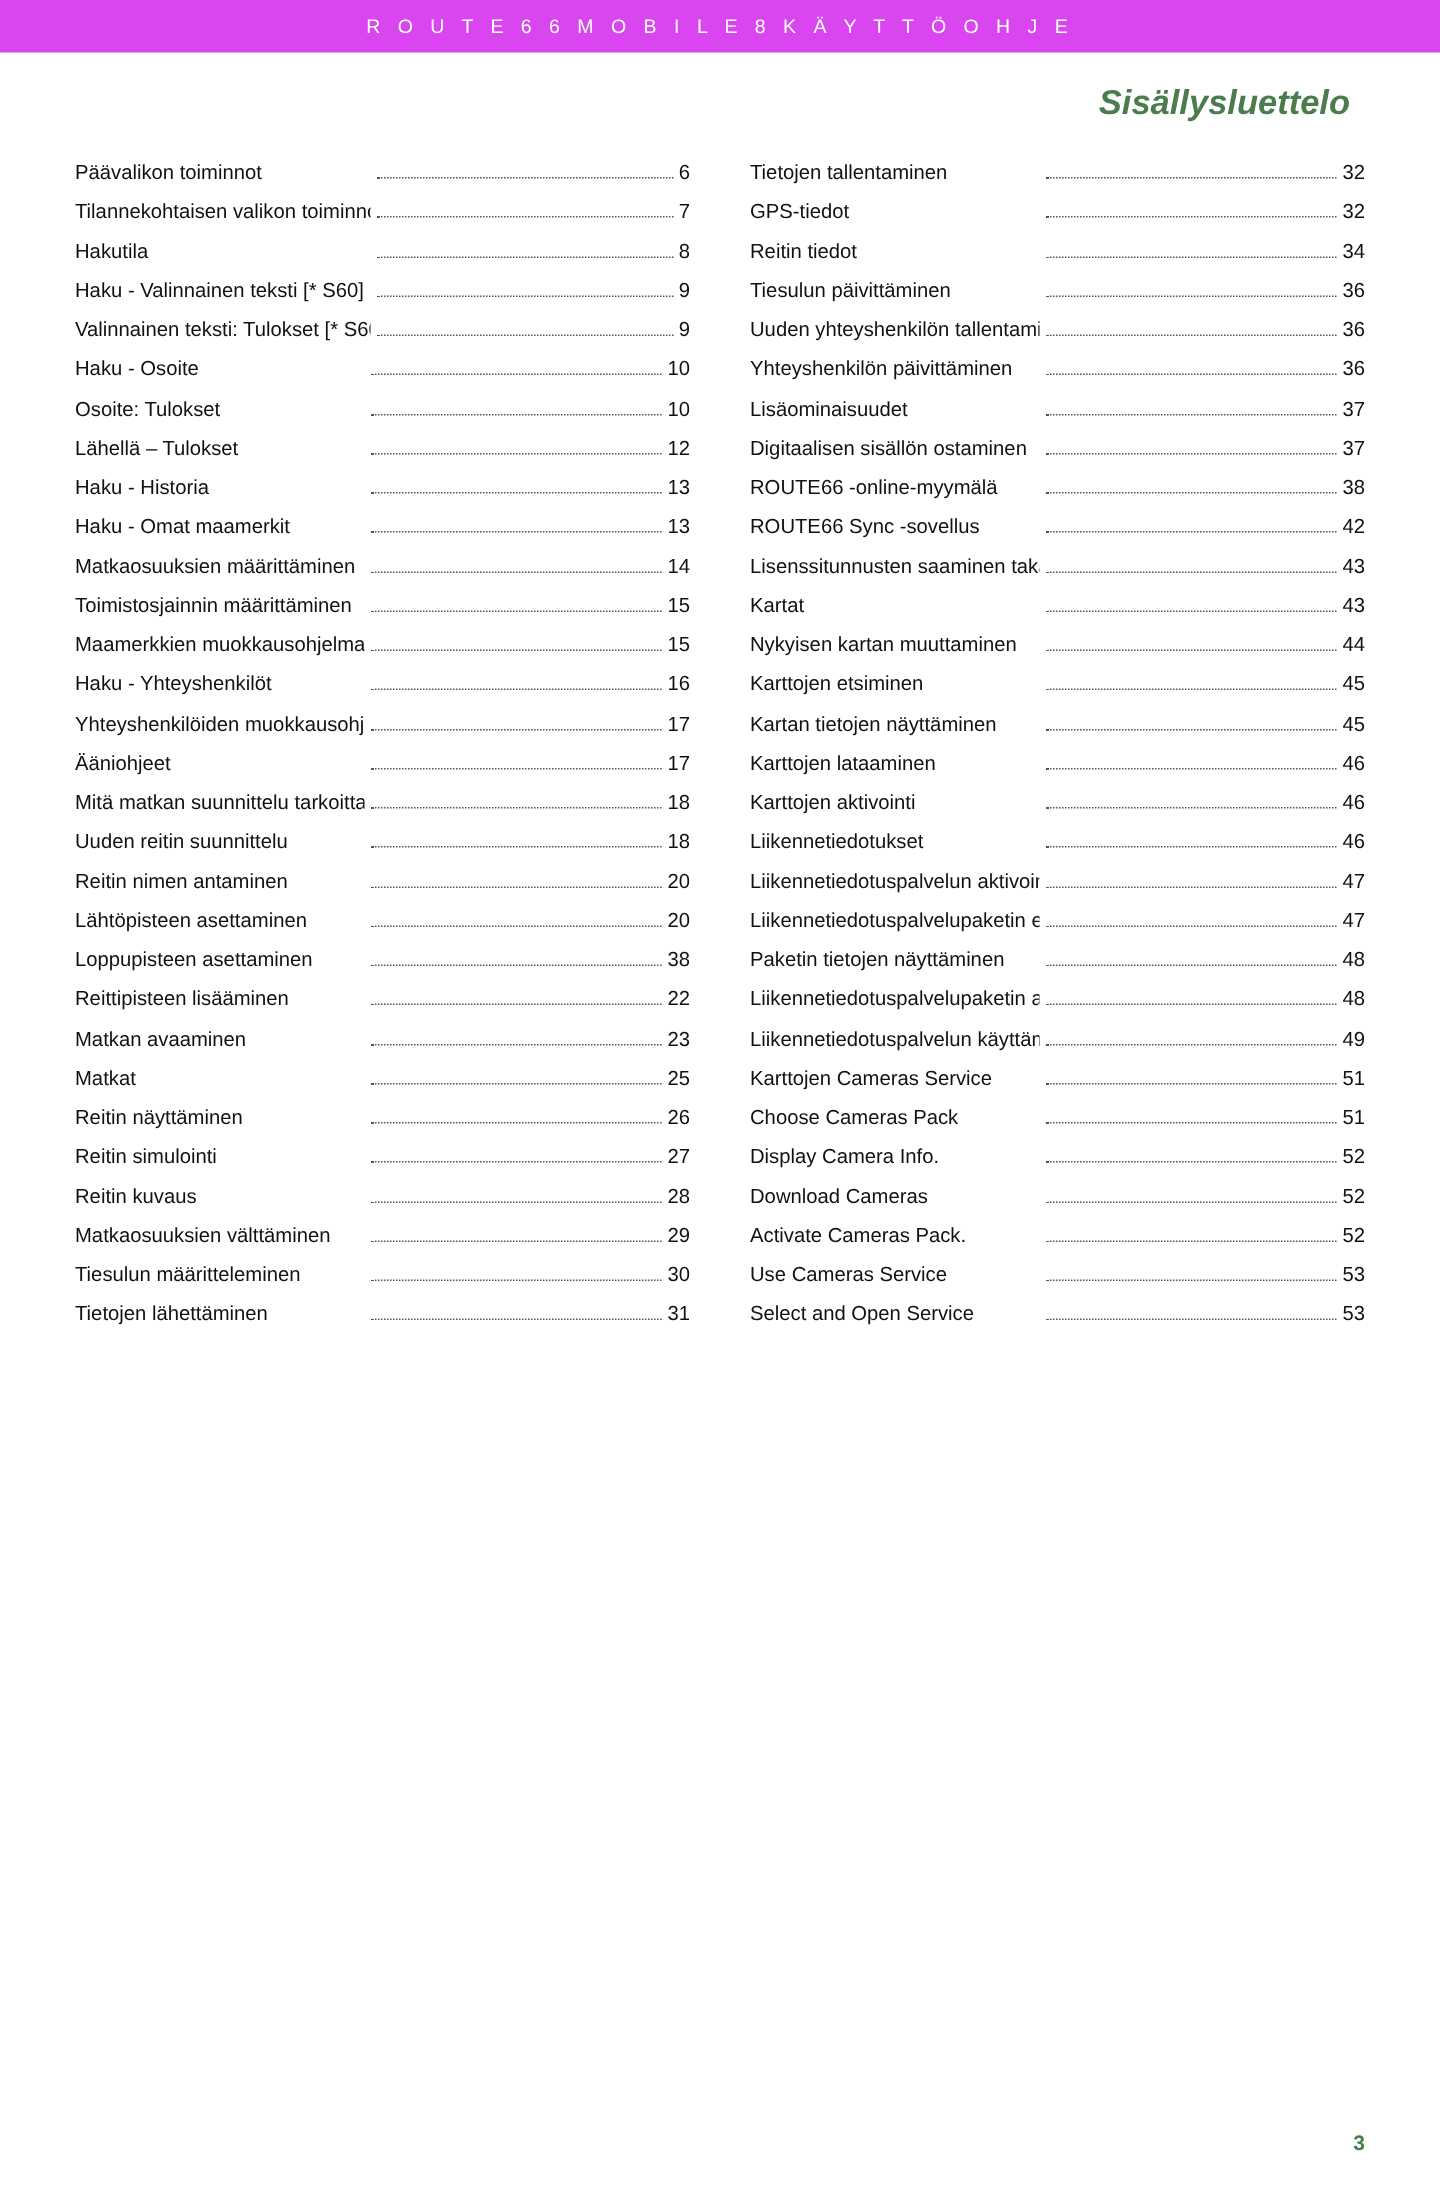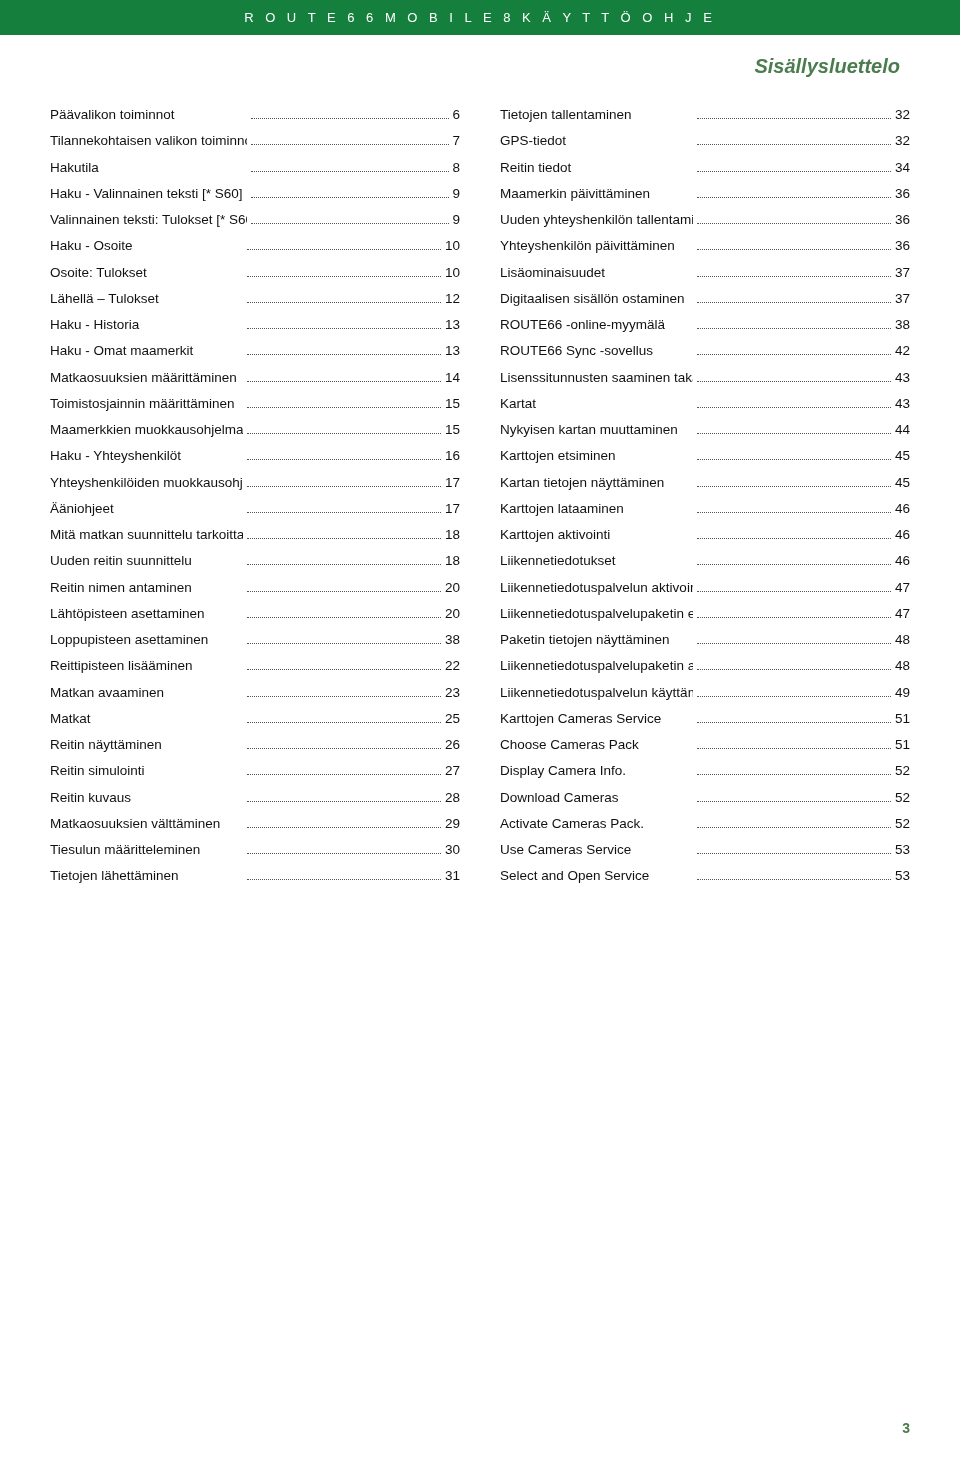--- a/index.html
+++ b/index.html
@@ -6,21 +6,21 @@
     body {
       width: 960px;
       min-height: 1466px;
       background: #ffffff;
       font-family: Arial, Helvetica, sans-serif;
       position: relative;
     }
 
     
     .header-bar {
-      background: #15803d;
+      background: #d946ef;
       width: 100%;
       padding: 10px 0;
       display: flex;
       justify-content: center;
       align-items: center;
     }
     .header-title {
       color: #ffffff;
       font-size: 13px;
       letter-spacing: 4px;
@@ -29,21 +29,21 @@
     }
 
     
     .page-title-area {
       position: absolute;
       top: 55px;
       right: 60px;
     }
     .page-title-text {
       color: #4a7c4e;
-      font-size: 20px;
+      font-size: 23px;
       font-weight: bold;
       font-style: italic;
     }
 
     
     .main-content {
       display: flex;
       flex-direction: row;
       padding: 60px 50px 60px 50px;
       gap: 40px;
@@ -268,21 +268,21 @@
         <span class="toc-label">GPS-tiedot</span>
         <span class="toc-dots"></span>
         <span class="toc-page">32</span>
       </div>
       <div class="toc-entry">
         <span class="toc-label">Reitin tiedot</span>
         <span class="toc-dots"></span>
         <span class="toc-page">34</span>
       </div>
       <div class="toc-entry">
-        <span class="toc-label">Maamerkin päivittäminen</span>
+        <span class="toc-label">Tiesulun päivittäminen</span>
         <span class="toc-dots"></span>
         <span class="toc-page">36</span>
       </div>
       <div class="toc-entry">
         <span class="toc-label">Uuden yhteyshenkilön tallentaminen</span>
         <span class="toc-dots"></span>
         <span class="toc-page">36</span>
       </div>
       <div class="toc-entry">
         <span class="toc-label">Yhteyshenkilön päivittäminen</span>

